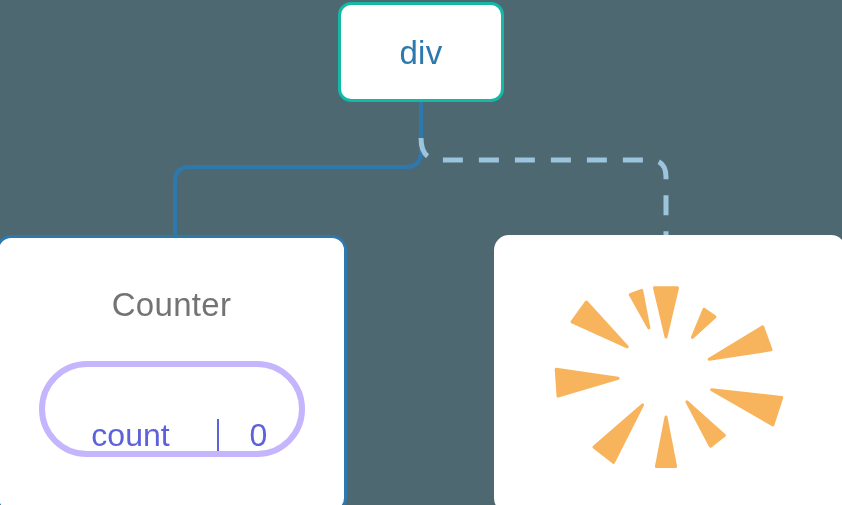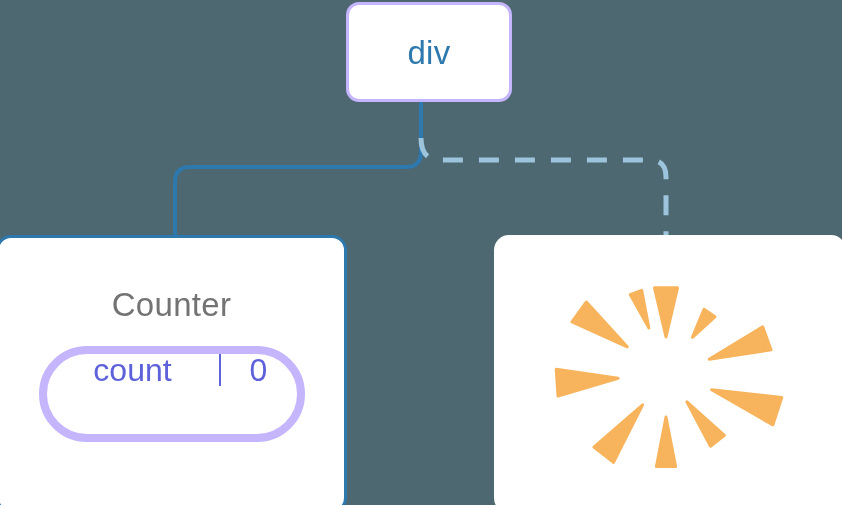--- a/index.html
+++ b/index.html
@@ -32,25 +32,25 @@
 
   
   .node {
     position: absolute;
     background: #ffffff;
     box-sizing: border-box;
     z-index: 2;
   }
 
   #node-div {
-    left: 346px;
+    left: 338px;
     top: 2px;
     width: 166px;
     height: 100px;
-    border: 3px solid #c4b5fd;
+    border: 3px solid #14b8a6;
     border-radius: 13px;
     display: flex;
     align-items: center;
     justify-content: center;
   }
   #node-div .node-title {
     font-size: 33px;
     color: #2d78ad;
     letter-spacing: 0.3px;
     line-height: 1;
@@ -71,28 +71,28 @@
     font-size: 33px;
     color: #737373;
     margin-top: 50px;
     line-height: 1;
     letter-spacing: 0.3px;
   }
 
   
   .pill {
     position: relative;
-    margin-top: 25px;
+    margin-top: 40px;
     width: 266px;
     height: 96px;
-    border: 8px solid #c4b5fd;
+    border: 6px solid #c4b5fd;
     border-radius: 48px;
     box-sizing: border-box;
     display: flex;
-    align-items: flex-start;
+    align-items: flex-end;
   }
   .pill-key {
     flex: 0 0 172px;
     display: flex;
     align-items: center;
     justify-content: center;
     border-right: 2px solid #5d61da;
     font-size: 32px;
     color: #5d61da;
     line-height: 1;

